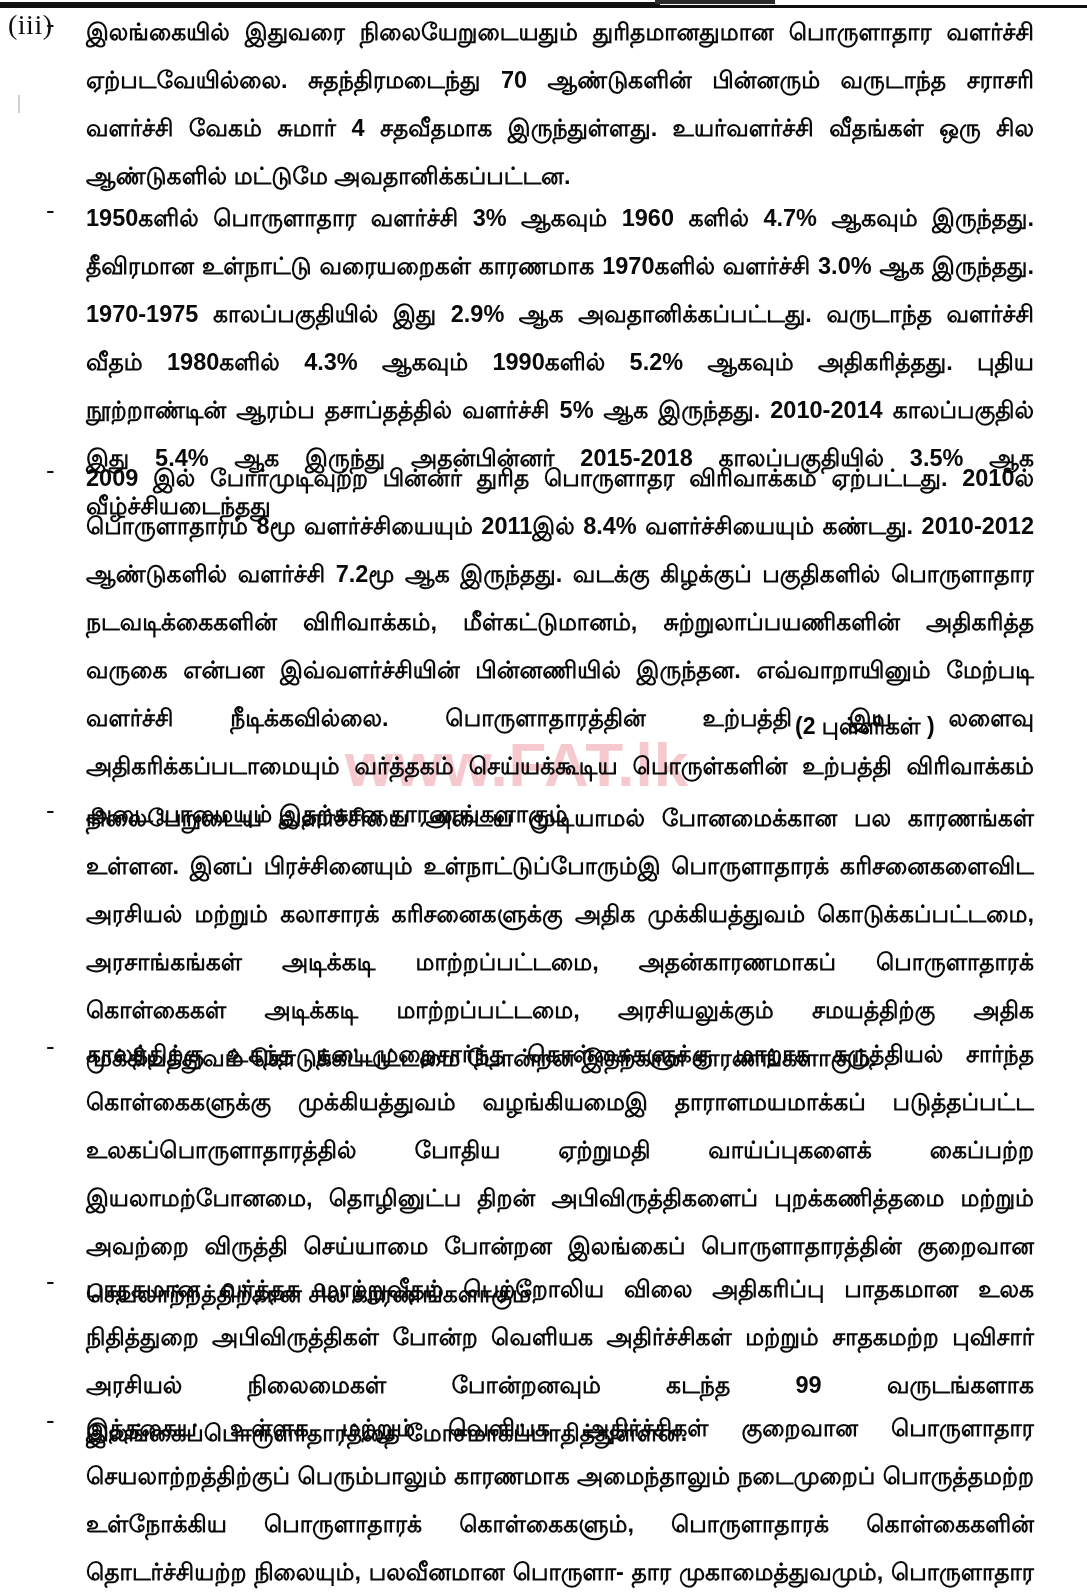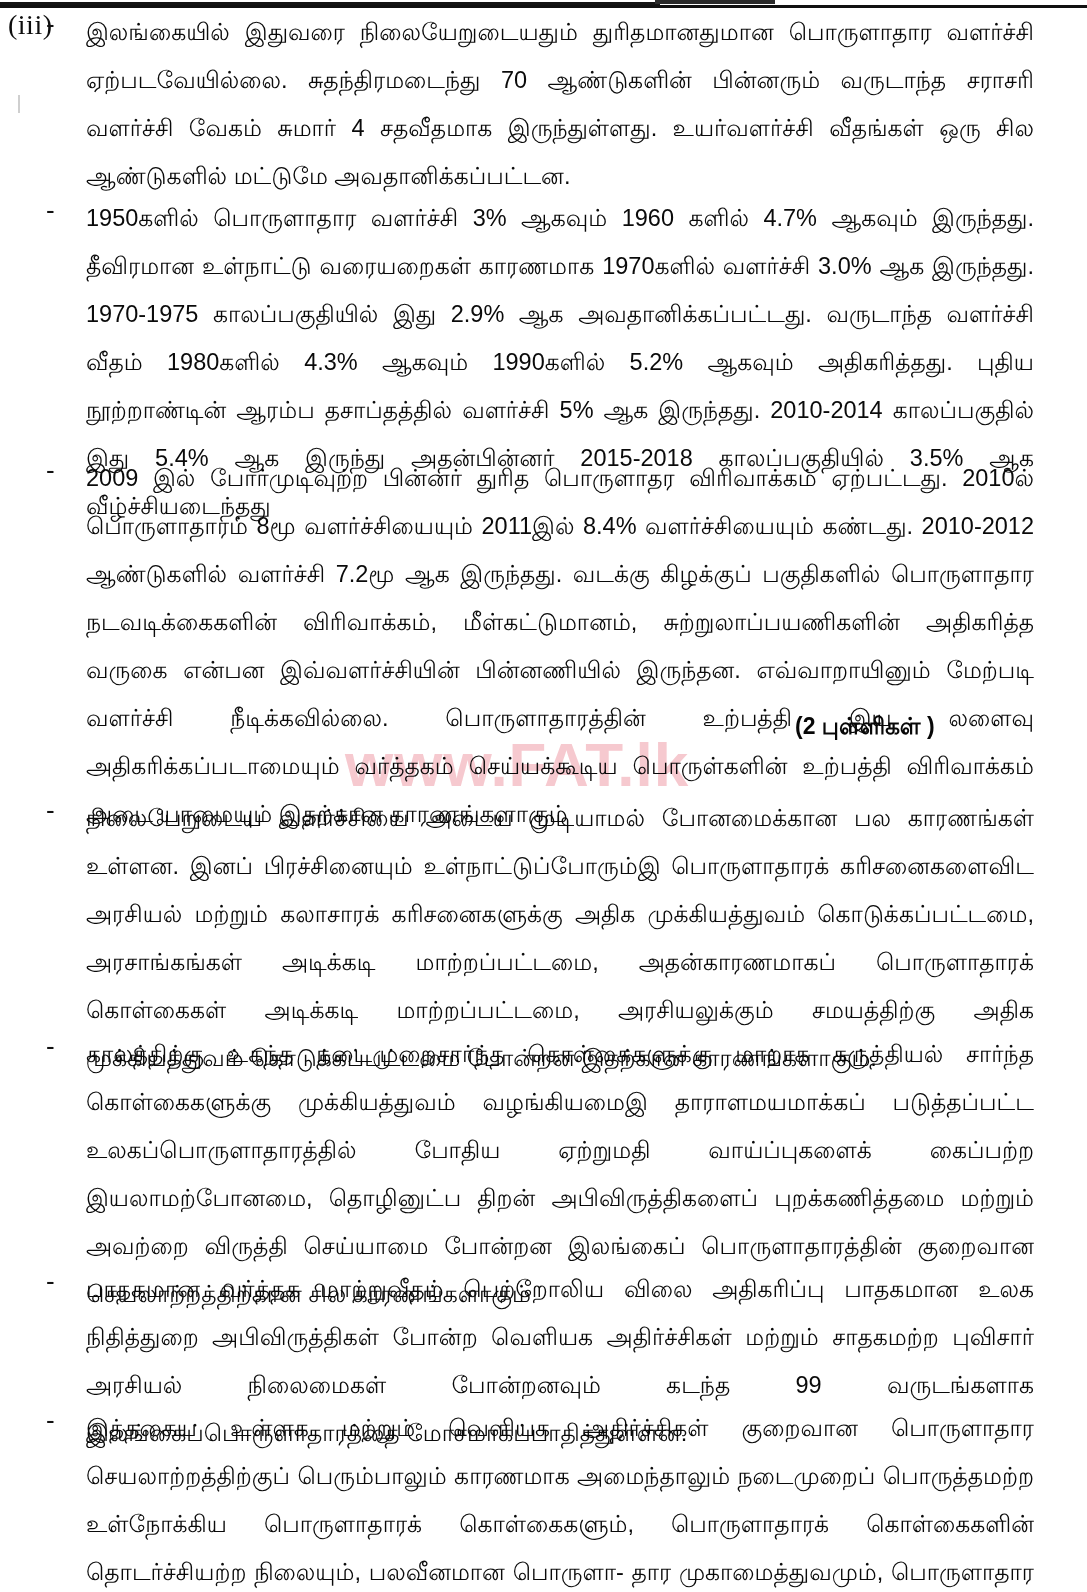--- a/index.html
+++ b/index.html
@@ -94,21 +94,21 @@
     font-family: "Liberation Sans", sans-serif;
   }
   .para {
     position: absolute;
     font-size: 23.5px;
     line-height: 48px;
     color: #0a0a0a;
     text-align: justify;
     text-justify: inter-word;
     font-family: "Liberation Sans", sans-serif;
-    font-weight: 400;
+    font-weight: 700;
   }
   .para.last-line-left {
     text-align-last: left;
   }
   .marks {
     position: absolute;
     font-size: 23px;
     font-weight: bold;
     color: #070707;
     font-family: "Liberation Sans", sans-serif;

